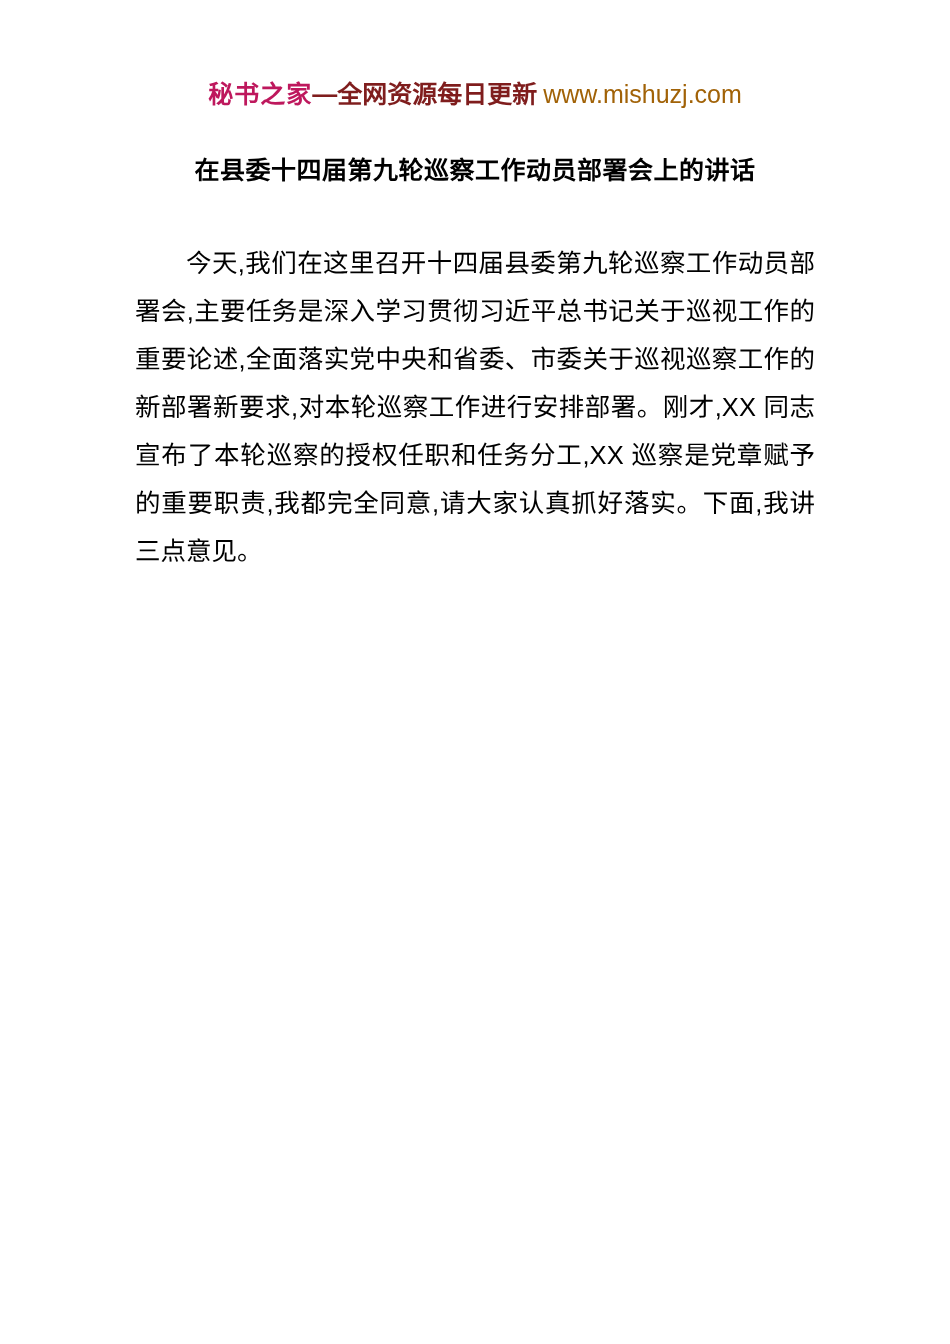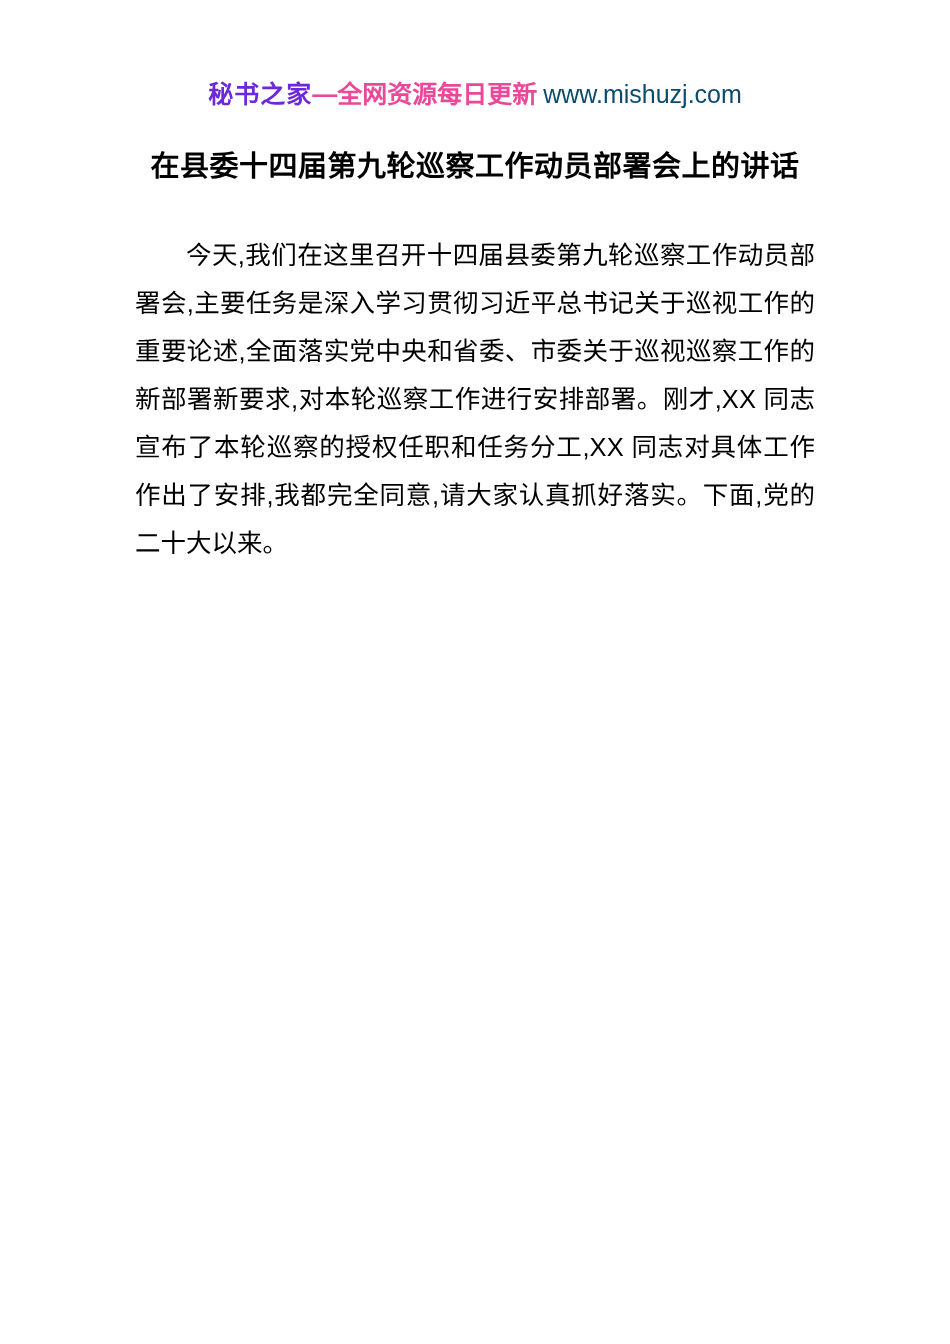--- a/index.html
+++ b/index.html
@@ -25,40 +25,40 @@
   
   .banner {
     margin-top: 78px;
     text-align: center;
     white-space: nowrap;
     font-size: 25px;
     line-height: 32px;
     font-weight: bold;
   }
   .banner .brand {
-    color: #6d28d9;
+    color: #be185d;
     font-weight: bold;
     letter-spacing: 1px;
   }
   .banner .tagline {
-    color: #ec4899;
+    color: #7f1d1d;
     font-weight: bold;
   }
   .banner .site {
-    color: #0c4a6e;
+    color: #a16207;
     font-weight: normal;
     margin-left: 6px;
     letter-spacing: 0px;
   }
   
   .doc-title {
     margin-top: 36px;
     text-align: center;
-    font-size: 29px;
-    line-height: 41px;
+    font-size: 25px;
+    line-height: 49px;
     font-weight: bold;
     letter-spacing: 0.5px;
   }
   
   .doc-body {
     margin-top: 44px;
   }
   .para {
     font-size: 25.5px;
     line-height: 48px;
@@ -79,16 +79,16 @@
 
 <div class="page">
 
   <div class="banner">
     <span class="brand">秘书之家</span><span class="tagline">—全网资源每日更新</span><span class="site">www.mishuzj.com</span>
   </div>
 
   <h1 class="doc-title">在县委十四届第九轮巡察工作动员部署会上的讲话</h1>
 
   <div class="doc-body">
-    <p class="para indent">今天,我们在这里召开十四届县委第九轮巡察工作动员部署会,主要任务是深入学习贯彻习近平总书记关于巡视工作的重要论述,全面落实党中央和省委、市委关于巡视巡察工作的新部署新要求,对本轮巡察工作进行安排部署。刚才,XX 同志宣布了本轮巡察的授权任职和任务分工,XX 同志对具体工作作出了安排,我都完全同意,请大家认真抓好落实。下面,党的二十大以来。</p>
+    <p class="para indent">今天,我们在这里召开十四届县委第九轮巡察工作动员部署会,主要任务是深入学习贯彻习近平总书记关于巡视工作的重要论述,全面落实党中央和省委、市委关于巡视巡察工作的新部署新要求,对本轮巡察工作进行安排部署。刚才,XX 同志宣布了本轮巡察的授权任职和任务分工,XX 巡察是党章赋予的重要职责,我都完全同意,请大家认真抓好落实。下面,我讲三点意见。</p>
   </div>
 
 </div>
 
 </body></html>

